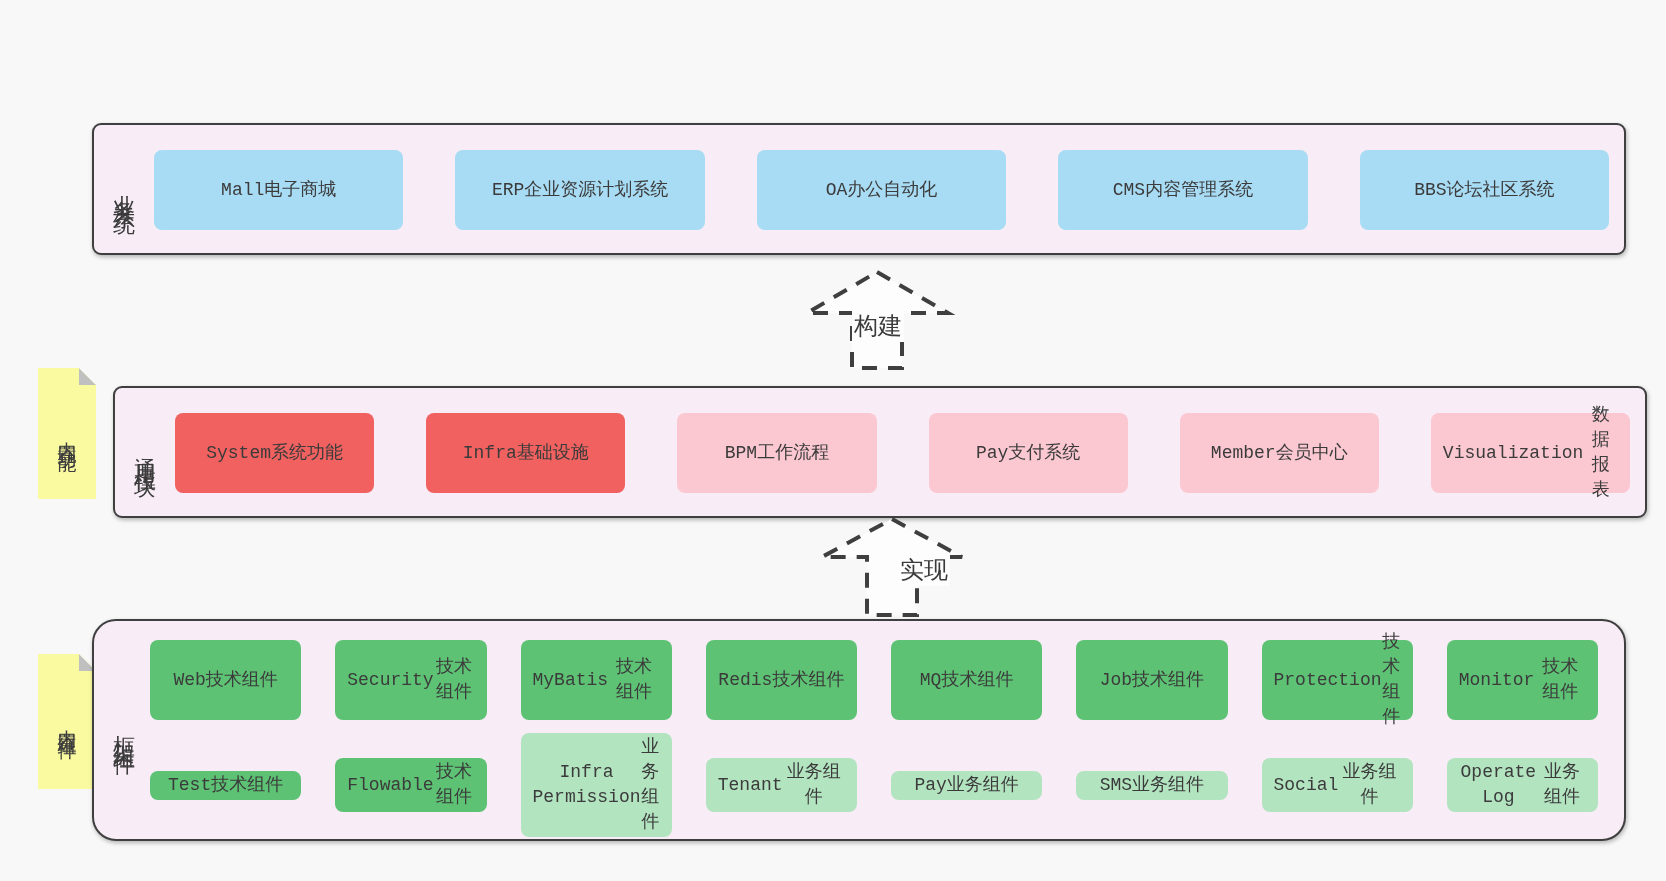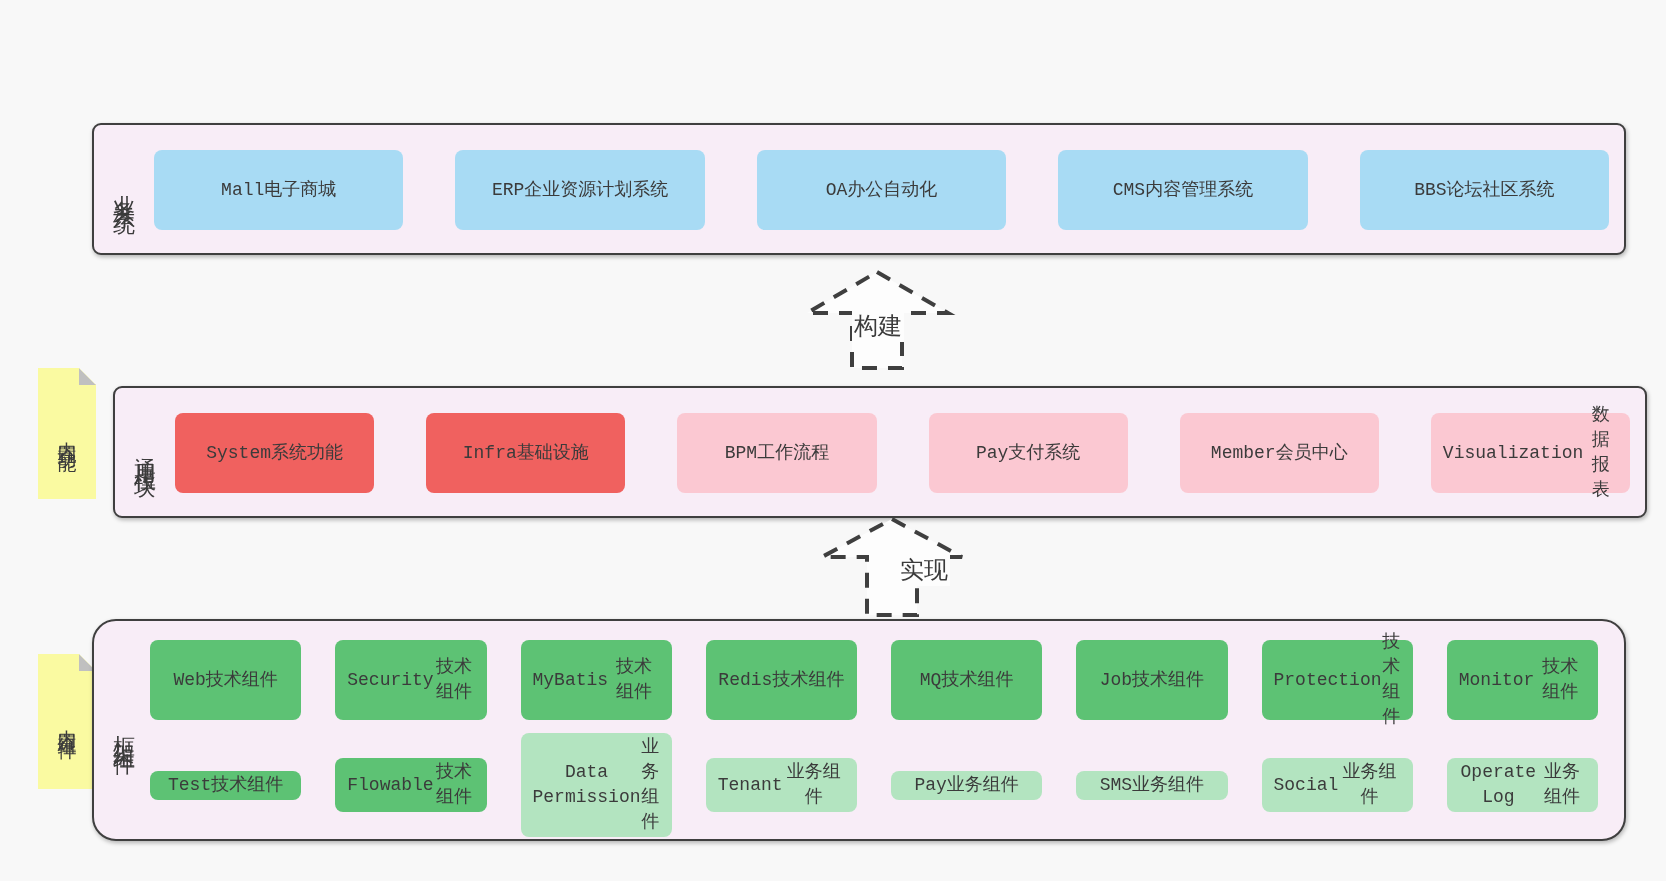--- a/index.html
+++ b/index.html
@@ -196,21 +196,21 @@
     <div class="boxrow r2">
       <div class="box v-green">
         <span>Test</span>
         <span>技术组件</span>
       </div>
       <div class="box v-green">
         <span>Flowable</span>
         <span>技术组件</span>
       </div>
       <div class="box v-lightgreen">
-        <span>Data Permission</span>
+        <span>Infra Permission</span>
         <span>业务组件</span>
       </div>
       <div class="box v-lightgreen">
         <span>Tenant</span>
         <span>业务组件</span>
       </div>
       <div class="box v-lightgreen">
         <span>Pay</span>
         <span>业务组件</span>
       </div>

